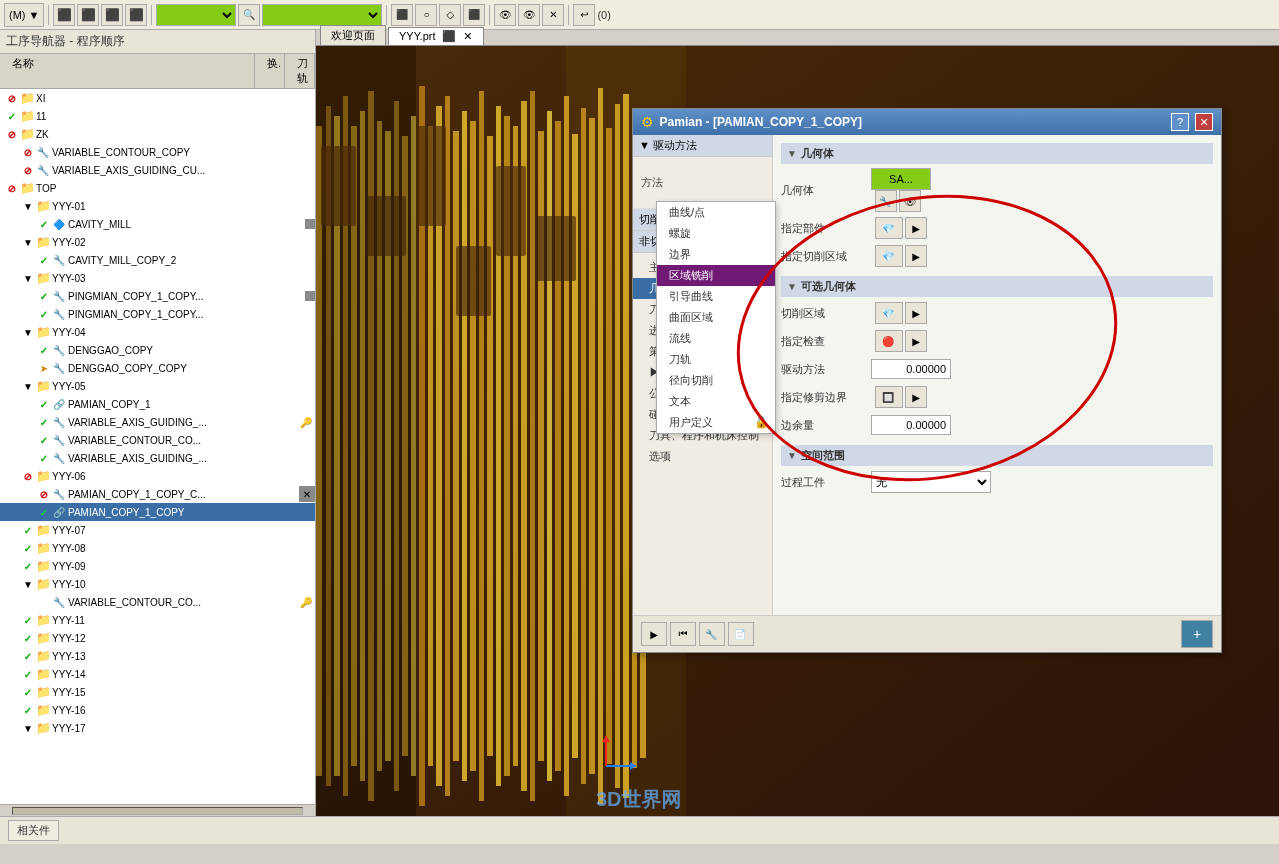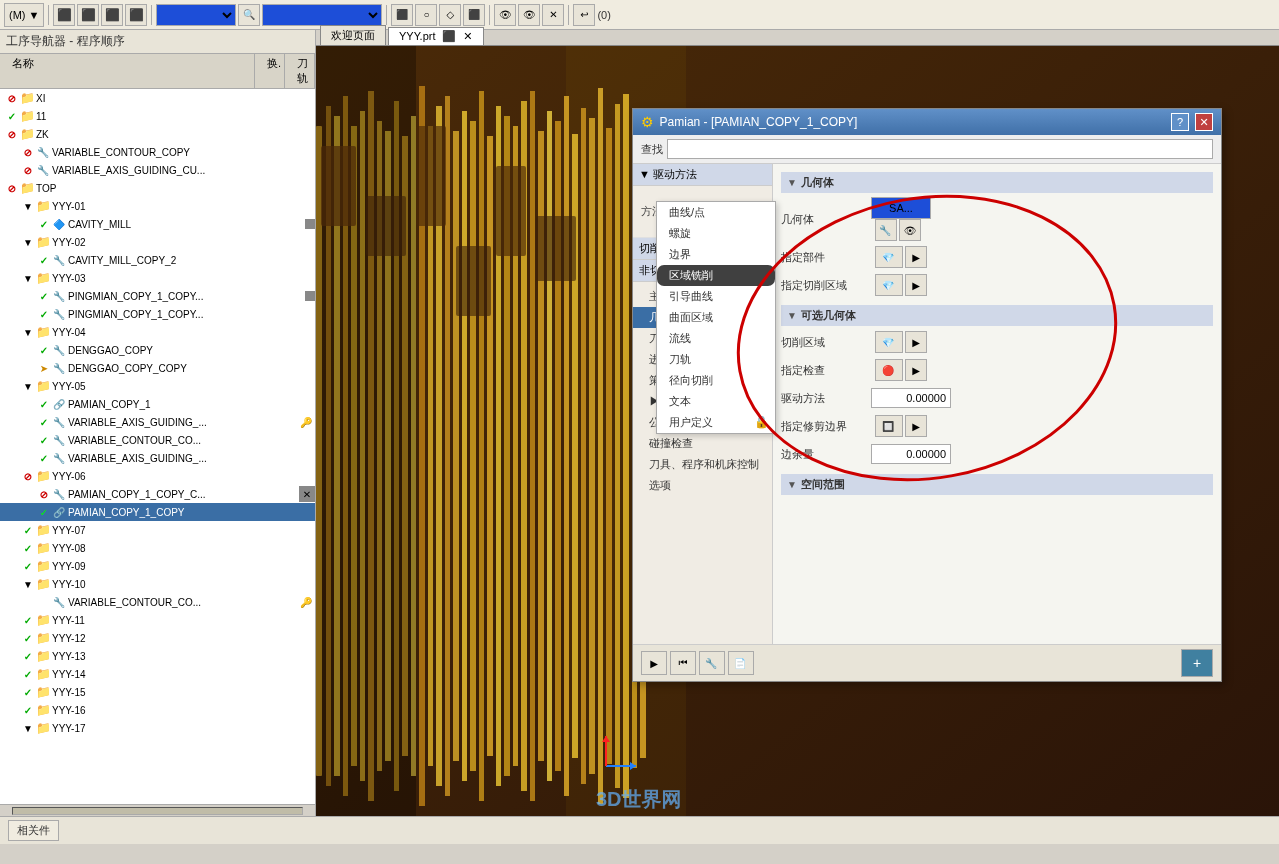--- a/index.html
+++ b/index.html
@@ -27,21 +27,21 @@
     .item-extra { width: 16px; height: 16px; display: inline-flex; align-items: center; justify-content: center; font-size: 10px; flex-shrink: 0; }
     
     .icon-folder { color: #c8a020; font-size: 12px; }
     .icon-green-check { color: #00aa00; font-weight: bold; }
     .icon-wrench { color: #666; font-size: 10px; }
     
     
     .dialog { position: absolute; left: 316px; top: 62px; width: 590px; background: #f5f5f0; border: 1px solid #888; box-shadow: 3px 3px 8px rgba(0,0,0,0.3); z-index: 100; }
     .dialog-titlebar { background: linear-gradient(to bottom, #6090c8, #4070a8); color: white; padding: 4px 8px; display: flex; align-items: center; gap: 6px; }
     .dialog-title-icon { color: #ffcc00; font-size: 14px; }
-    .dialog-title-text { flex: 1; font-size: 12px; font-weight: normal; }
+    .dialog-title-text { flex: 1; font-size: 12px; font-weight: bold; }
     .dialog-btn-help { background: #6090c8; border: 1px solid #fff; color: white; width: 18px; height: 18px; font-size: 11px; cursor: pointer; display: flex; align-items: center; justify-content: center; }
     .dialog-btn-close { background: #c04040; border: 1px solid #fff; color: white; width: 18px; height: 18px; font-size: 11px; cursor: pointer; display: flex; align-items: center; justify-content: center; }
     
     .dialog-search { padding: 4px 8px; display: flex; align-items: center; gap: 4px; border-bottom: 1px solid #ccc; background: #eee; }
     .search-label { font-size: 11px; color: #333; }
     .search-input { flex: 1; height: 20px; border: 1px solid #aaa; padding: 1px 4px; font-size: 11px; }
     
     .dialog-body { display: flex; height: 480px; }
     
     
@@ -61,21 +61,21 @@
     .form-label { width: 90px; font-size: 11px; color: #333; flex-shrink: 0; }
     .form-control { flex: 1; }
     .form-select { width: 120px; height: 22px; border: 1px solid #aaa; font-size: 11px; background: white; }
     .form-input { width: 80px; height: 20px; border: 1px solid #aaa; padding: 1px 4px; font-size: 11px; text-align: right; }
     .form-btns { display: flex; gap: 2px; margin-left: 4px; }
     .icon-btn { width: 22px; height: 22px; background: #e8e4d8; border: 1px solid #aaa; cursor: pointer; display: flex; align-items: center; justify-content: center; font-size: 10px; }
     
     
     .dropdown-overlay { position: absolute; background: white; border: 1px solid #aaa; z-index: 200; min-width: 120px; box-shadow: 2px 2px 6px rgba(0,0,0,0.2); top: 158px; left: 664px; }
     .dropdown-item { padding: 3px 12px; font-size: 11px; cursor: pointer; color: #333; }
-    .dropdown-item.selected { background: #404040; color: white; border-radius: 7px; }
+    .dropdown-item.selected { background: #701a75; color: white; }
     
     
     .red-circle-svg { position: absolute; top: 62px; left: 316px; pointer-events: none; z-index: 300; }
     
     
     .bottom-bar { height: 28px; background: #e8e4d8; border-top: 1px solid #aaa; display: flex; align-items: center; padding: 0 8px; }
     .related-btn { font-size: 11px; color: #333; cursor: pointer; border: 1px solid #aaa; padding: 2px 8px; background: #f0ece0; }
     
     
     .tab-bar { background: #d4d0c8; border-bottom: 1px solid #888; height: 16px; display: flex; align-items: flex-end; padding-left: 4px; }
@@ -83,21 +83,21 @@
     .tab.active { background: #fff; }
     .tab-welcome { background: #e8e4d8; border: 1px solid #888; border-bottom: none; padding: 2px 10px; font-size: 11px; cursor: pointer; margin-right: 2px; }
     
     
     .header-area { background: #d4d0c8; }
     .menu-row { height: 22px; background: #e8e4d8; border-bottom: 1px solid #aaa; display: flex; align-items: center; padding: 0 4px; gap: 12px; }
     .menu-item { font-size: 11px; color: #333; cursor: pointer; padding: 1px 4px; }
     .toolbar-row { height: 30px; background: #f0ece0; border-bottom: 1px solid #aaa; display: flex; align-items: center; padding: 0 4px; gap: 2px; }
     .tb-btn { height: 24px; background: #e8e4d8; border: 1px solid #aaa; padding: 0 4px; cursor: pointer; font-size: 11px; display: flex; align-items: center; gap: 2px; }
     .tb-separator { width: 1px; height: 20px; background: #aaa; margin: 0 2px; }
-    .tb-dropdown { height: 22px; background: #1d4ed8; border: 1px solid #aaa; padding: 0 4px; font-size: 11px; min-width: 80px; }
+    .tb-dropdown { height: 22px; background: #84cc16; border: 1px solid #aaa; padding: 0 4px; font-size: 11px; min-width: 80px; }
     
     .scrollbar-bottom { height: 12px; background: #d4d0c8; border-top: 1px solid #aaa; display: flex; align-items: center; }
     .scroll-track { flex: 1; height: 8px; background: #c0bca8; margin: 0 12px; border: 1px inset #aaa; }
     
     
     .viewport-3d { width: 100%; height: 100%; background: #2a2020; position: relative; overflow: hidden; }
     
   </style>
 </head>
 <body>
@@ -459,24 +459,20 @@
 
       <div class="dialog">
 
         <div class="dialog-titlebar">
           <span class="dialog-title-icon">⚙</span>
           <span class="dialog-title-text">Pamian - [PAMIAN_COPY_1_COPY]</span>
           <button class="dialog-btn-help">?</button>
           <button class="dialog-btn-close">✕</button>
         </div>
 
-        <div class="dialog-search">
-          <span class="search-label">查找</span>
-          <input type="text" class="search-input" placeholder="" style="">
-        </div>
 
         <div class="dialog-body">
 
           <div class="dialog-nav">
 
             <div style="background:#d0d8e8;padding:3px 6px;font-size:11px;border-bottom:1px solid #ccc;cursor:pointer;">
               <span>▼ </span>
               <span>驱动方法</span>
             </div>
 
@@ -579,20 +575,26 @@
               <input type="text" class="form-input" value="0.00000" style="">
             </div>
 
             <div style="height:4px;"></div>
 
             <div class="section-header">
               <span class="section-toggle">▼</span>
               <span>空间范围</span>
             </div>
 
+            <div class="form-row">
+              <span class="form-label">过程工件</span>
+              <select class="form-select">
+                <option>无</option>
+              </select>
+            </div>
           </div>
         </div>
 
         <div style="border-top:1px solid #ccc;background:#e8e4d8;padding:4px 8px;display:flex;justify-content:space-between;align-items:center;">
           <div style="display:flex;gap:3px;">
             <button class="icon-btn" style="width:26px;height:24px;">▶</button>
             <button class="icon-btn" style="width:26px;height:24px;">⏮</button>
             <button class="icon-btn" style="width:26px;height:24px;">🔧</button>
             <button class="icon-btn" style="width:26px;height:24px;">📄</button>
           </div>

